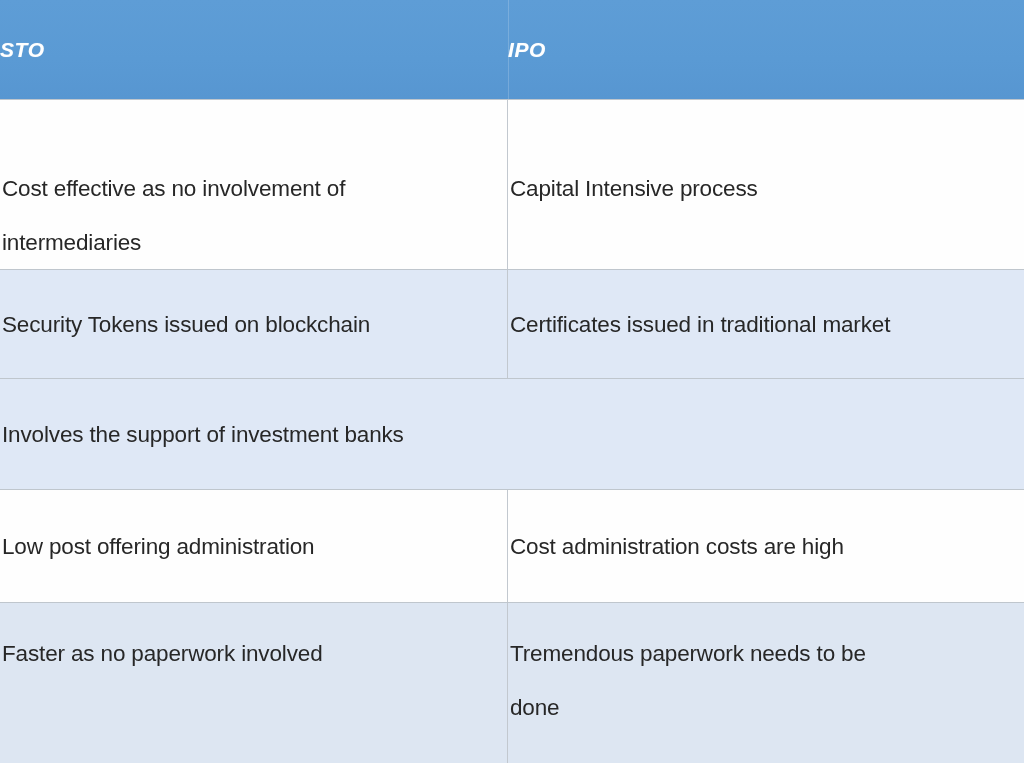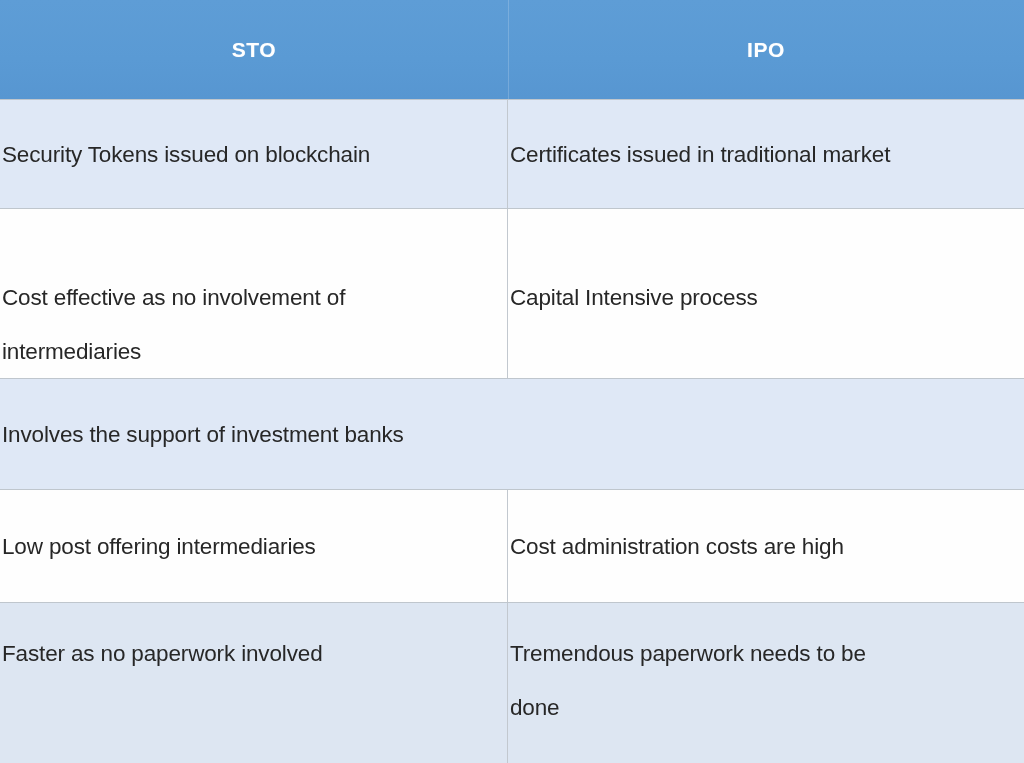--- a/index.html
+++ b/index.html
@@ -30,22 +30,22 @@
     background: #5b9bd5;
     background: linear-gradient(180deg, #5e9dd6 0%, #5a9ad4 60%, #5796d1 100%);
     display: flex;
     align-items: center;
     box-sizing: border-box;
   }
   .header-cell {
     height: 100%;
     display: flex;
     align-items: center;
-    justify-content: center;
     box-sizing: border-box;
+    font-style: italic;
   }
   .header-cell.col-left  { width: 508px; }
   .header-cell.col-right { width: 516px; }
   .header-label {
     color: #ffffff;
     font-size: 21px;
     font-weight: bold;
     letter-spacing: 0.6px;
     text-shadow: 0 0 1px rgba(255,255,255,0.35);
     white-space: nowrap;
@@ -124,48 +124,48 @@
       <span class="header-label">STO</span>
     </div>
     <div class="header-cell col-right">
       <span class="header-label">IPO</span>
     </div>
     <div class="header-divider"></div>
   </div>
 
   <div class="table-body">
 
-    <div class="row band r1">
-      <div class="cell col-left">
-        <span class="cell-text">Security Tokens issued on blockchain</span>
-      </div>
-      <div class="cell col-right">
-        <span class="cell-text">Certificates issued in traditional market</span>
-      </div>
-    </div>
-
     <div class="row plain r2">
       <div class="cell col-left">
         <span class="cell-text">Cost effective as no involvement of
 intermediaries</span>
       </div>
       <div class="cell col-right">
         <span class="cell-text">Capital Intensive process</span>
+      </div>
+    </div>
+
+    <div class="row band r1">
+      <div class="cell col-left">
+        <span class="cell-text">Security Tokens issued on blockchain</span>
+      </div>
+      <div class="cell col-right">
+        <span class="cell-text">Certificates issued in traditional market</span>
       </div>
     </div>
 
     <div class="row band r3">
       <div class="cell col-right">
         <span class="cell-text">Involves the support of investment banks</span>
       </div>
     </div>
 
     <div class="row plain r4">
       <div class="cell col-left">
-        <span class="cell-text">Low post offering intermediaries</span>
+        <span class="cell-text">Low post offering administration</span>
       </div>
       <div class="cell col-right">
         <span class="cell-text">Cost administration costs are high</span>
       </div>
     </div>
 
     <div class="row band soft r5">
       <div class="cell col-left">
         <span class="cell-text">Faster as no paperwork involved</span>
       </div>

